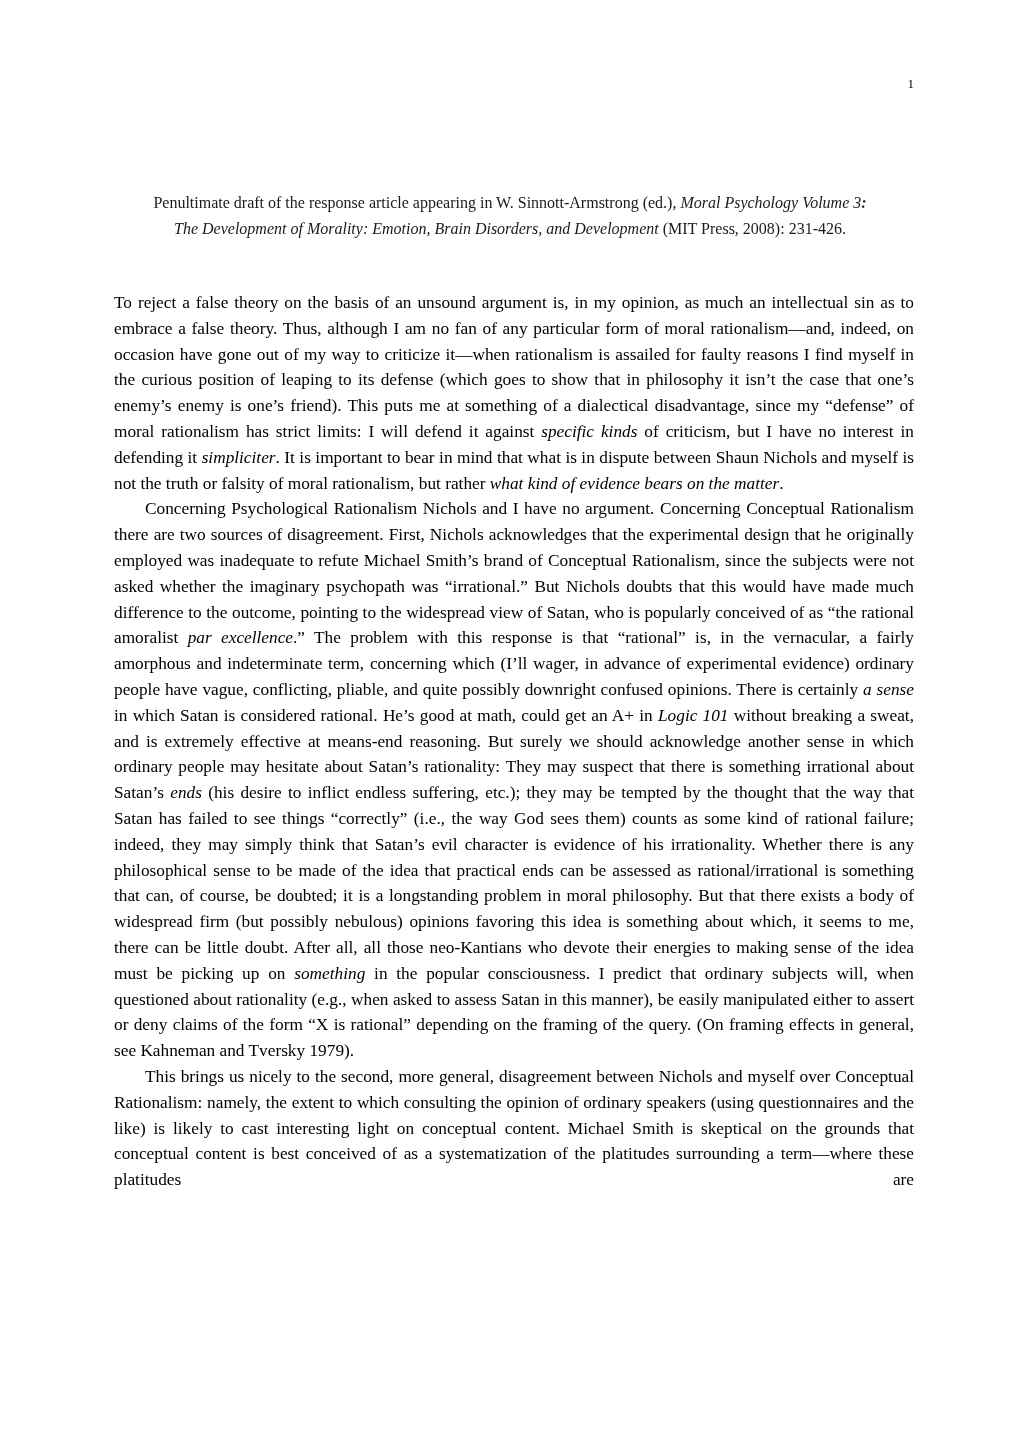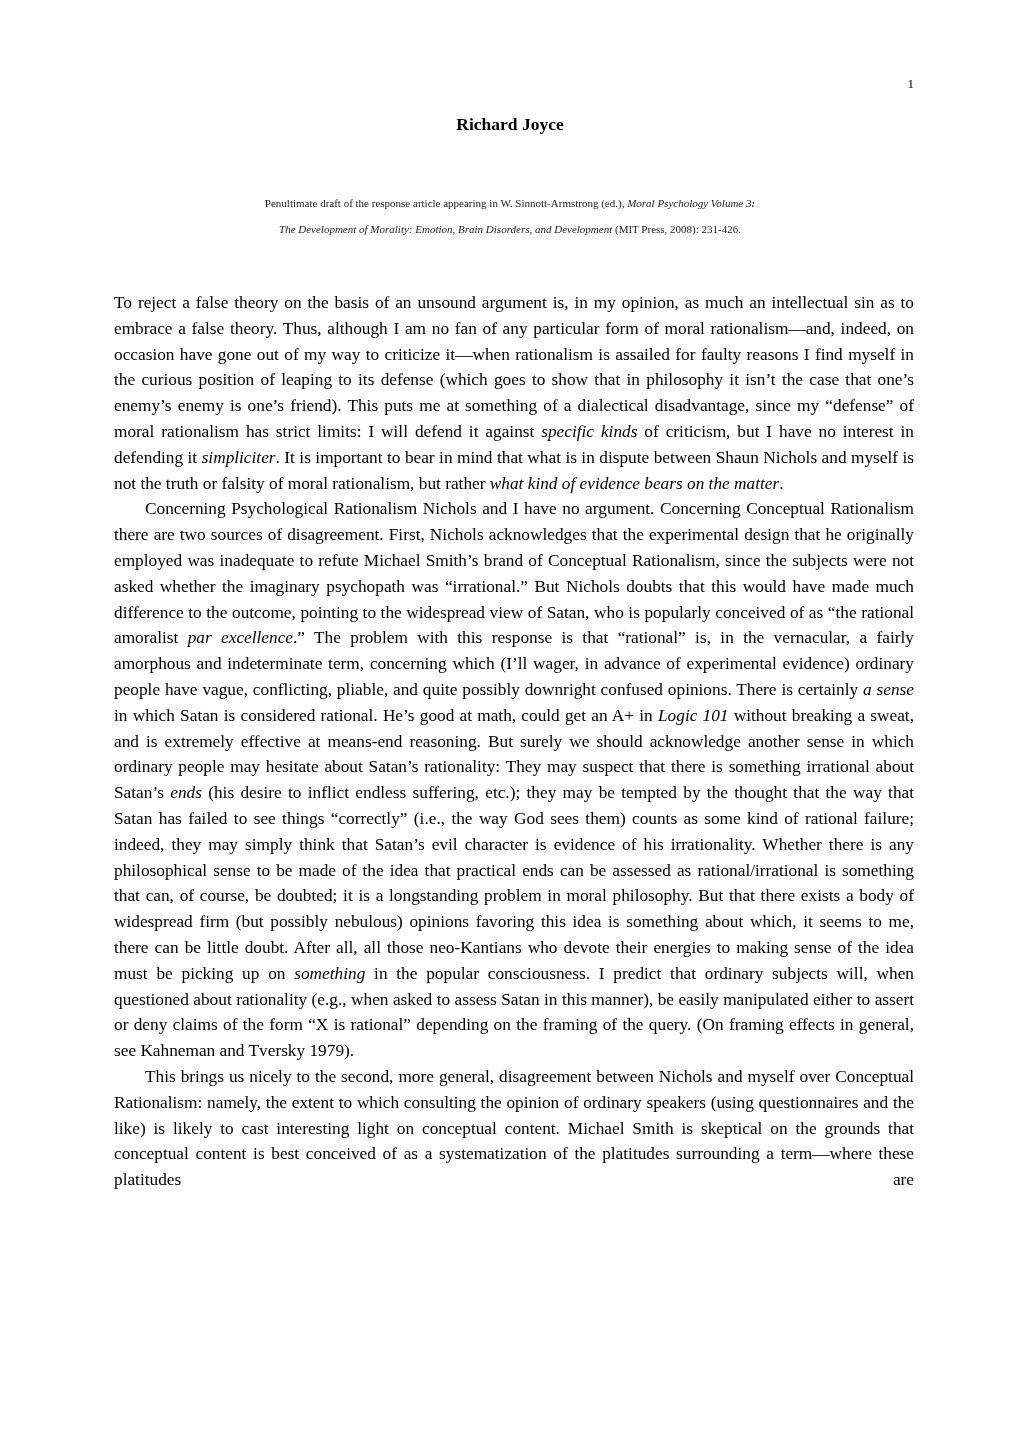--- a/index.html
+++ b/index.html
@@ -41,21 +41,21 @@
       font-weight: bold;
       line-height: 26px;
       margin: 0;
     }
     .citation {
       position: absolute;
       top: 190px;
       left: 110px;
       width: 800px;
       text-align: center;
-      font-size: 11px;
+      font-size: 16px;
       line-height: 26px;
       color: #1a1a1a;
     }
     .citation .bi {
       font-style: italic;
       font-weight: bold;
     }
     .body-text {
       position: absolute;
       top: 290px;
@@ -76,21 +76,20 @@
       text-align-last: justify;
     }
     em, i { font-style: italic; }
   </style>
 </head>
 <body>
 
 <div class="page-number">1</div>
 
 <div class="title-block">
-  <p class="author">Richard Joyce</p>
 </div>
 
 <div class="citation">
   <span>Penultimate draft of the response article appearing in W. Sinnott-Armstrong (ed.), </span><i>Moral Psychology Volume 3</i><span class="bi">:</span><br>
   <i>The Development of Morality: Emotion, Brain Disorders, and Development</i><span> (MIT Press, 2008): 231-426.</span>
 </div>
 
 <div class="body-text">
   <p><span>To reject a false theory on the basis of an unsound argument is, in my opinion, as much an intellectual sin as to embrace a false theory. Thus, although I am no fan of any particular form of moral rationalism—and, indeed, on occasion have gone out of my way to criticize it—when rationalism is assailed for faulty reasons I find myself in the curious position of leaping to its defense (which goes to show that in philosophy it isn’t the case that one’s enemy’s enemy is one’s friend). This puts me at something of a dialectical disadvantage, since my “defense” of moral rationalism has strict limits: I will defend it against </span><i>specific kinds</i><span> of criticism, but I have no interest in defending it </span><i>simpliciter</i><span>. It is important to bear in mind that what is in dispute between Shaun Nichols and myself is not the truth or falsity of moral rationalism, but rather </span><i>what kind of evidence bears on the matter</i><span>.</span></p>
   <p class="indent"><span>Concerning Psychological Rationalism Nichols and I have no argument. Concerning Conceptual Rationalism there are two sources of disagreement. First, Nichols acknowledges that the experimental design that he originally employed was inadequate to refute Michael Smith’s brand of Conceptual Rationalism, since the subjects were not asked whether the imaginary psychopath was “irrational.” But Nichols doubts that this would have made much difference to the outcome, pointing to the widespread view of Satan, who is popularly conceived of as “the rational amoralist </span><i>par excellence</i><span>.” The problem with this response is that “rational” is, in the vernacular, a fairly amorphous and indeterminate term, concerning which (I’ll wager, in advance of experimental evidence) ordinary people have vague, conflicting, pliable, and quite possibly downright confused opinions. There is certainly </span><i>a sense</i><span> in which Satan is considered rational. He’s good at math, could get an A+ in </span><i>Logic 101</i><span> without breaking a sweat, and is extremely effective at means-end reasoning. But surely we should acknowledge another sense in which ordinary people may hesitate about Satan’s rationality: They may suspect that there is something irrational about Satan’s </span><i>ends</i><span> (his desire to inflict endless suffering, etc.); they may be tempted by the thought that the way that Satan has failed to see things “correctly” (i.e., the way God sees them) counts as some kind of rational failure; indeed, they may simply think that Satan’s evil character is evidence of his irrationality. Whether there is any philosophical sense to be made of the idea that practical ends can be assessed as rational/irrational is something that can, of course, be doubted; it is a longstanding problem in moral philosophy. But that there exists a body of widespread firm (but possibly nebulous) opinions favoring this idea is something about which, it seems to me, there can be little doubt. After all, all those neo-Kantians who devote their energies to making sense of the idea must be picking up on </span><i>something</i><span> in the popular consciousness. I predict that ordinary subjects will, when questioned about rationality (e.g., when asked to assess Satan in this manner), be easily manipulated either to assert or deny claims of the form “X is rational” depending on the framing of the query. (On framing effects in general, see Kahneman and Tversky 1979).</span></p>

